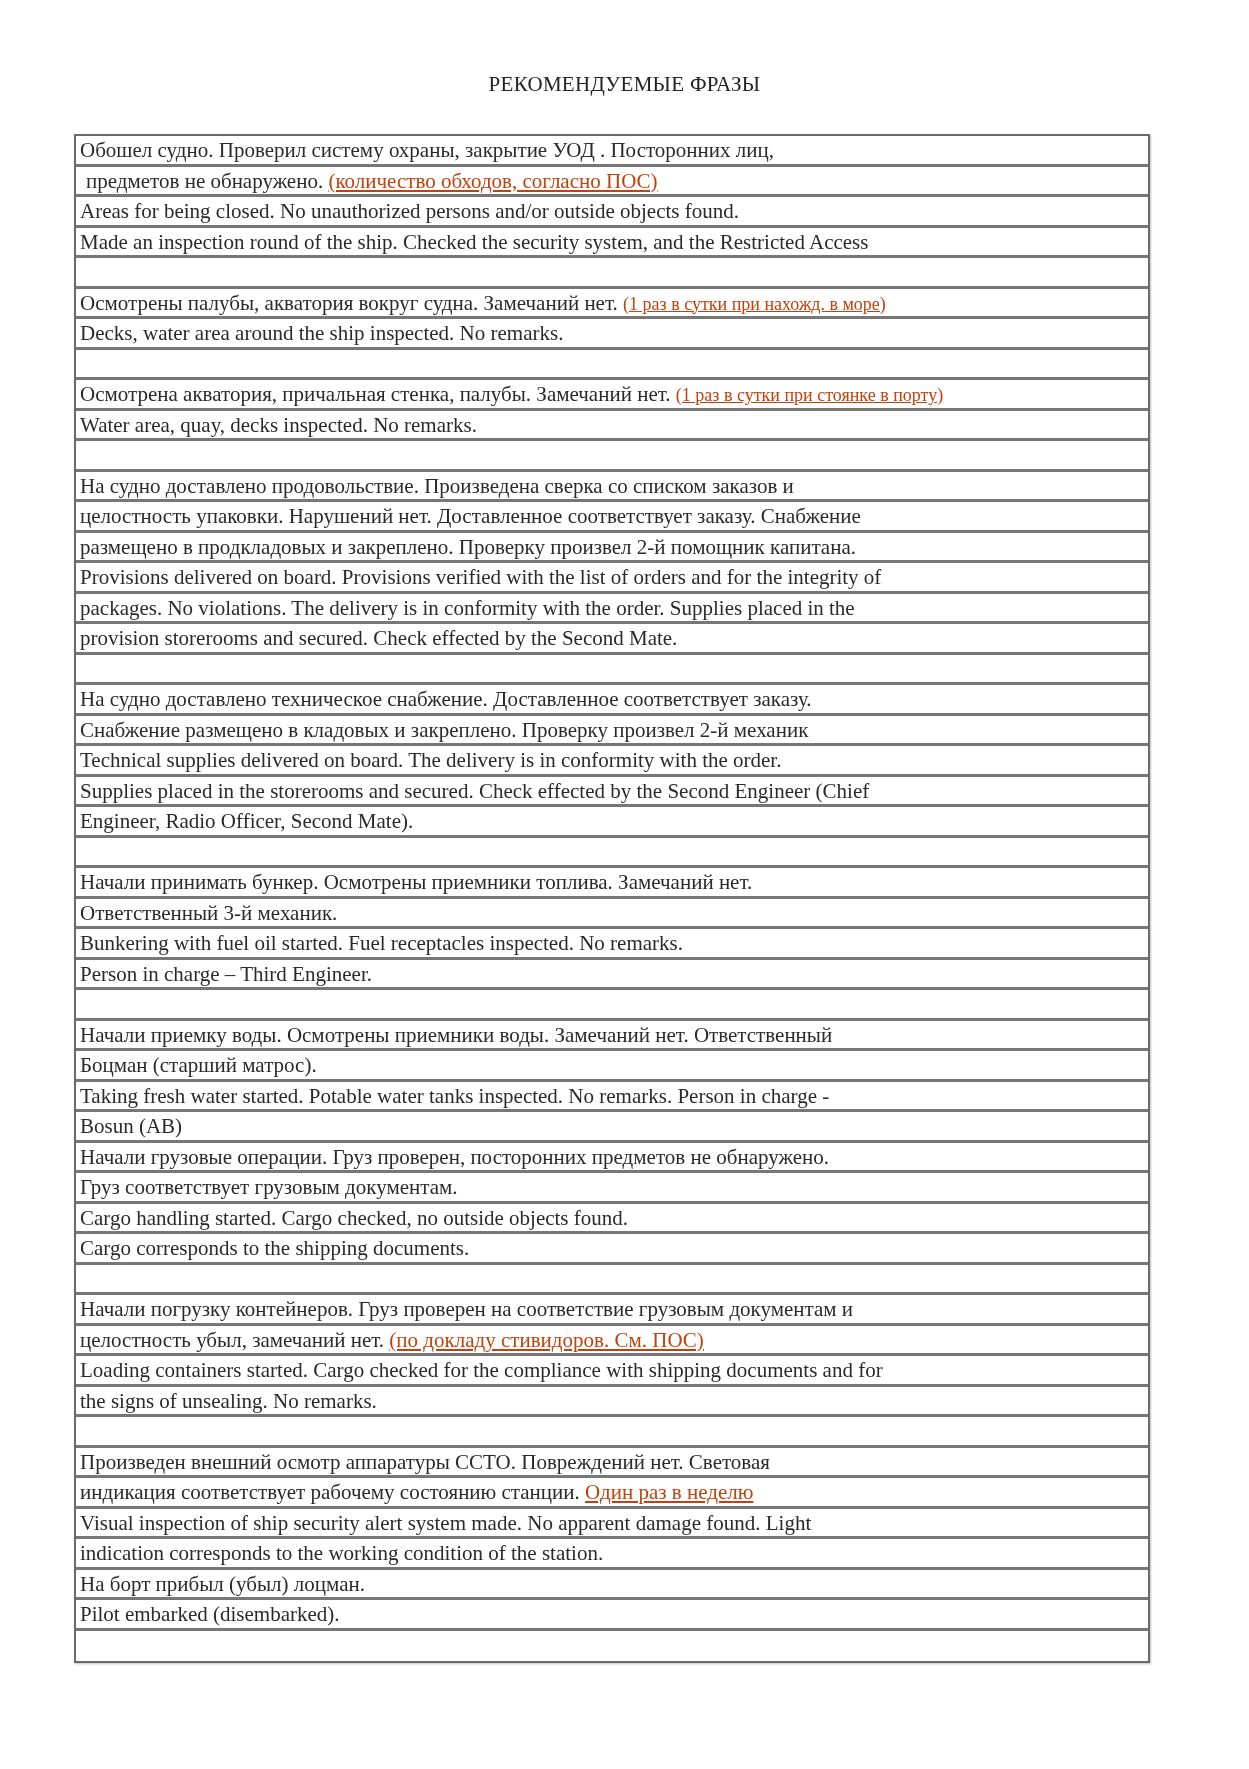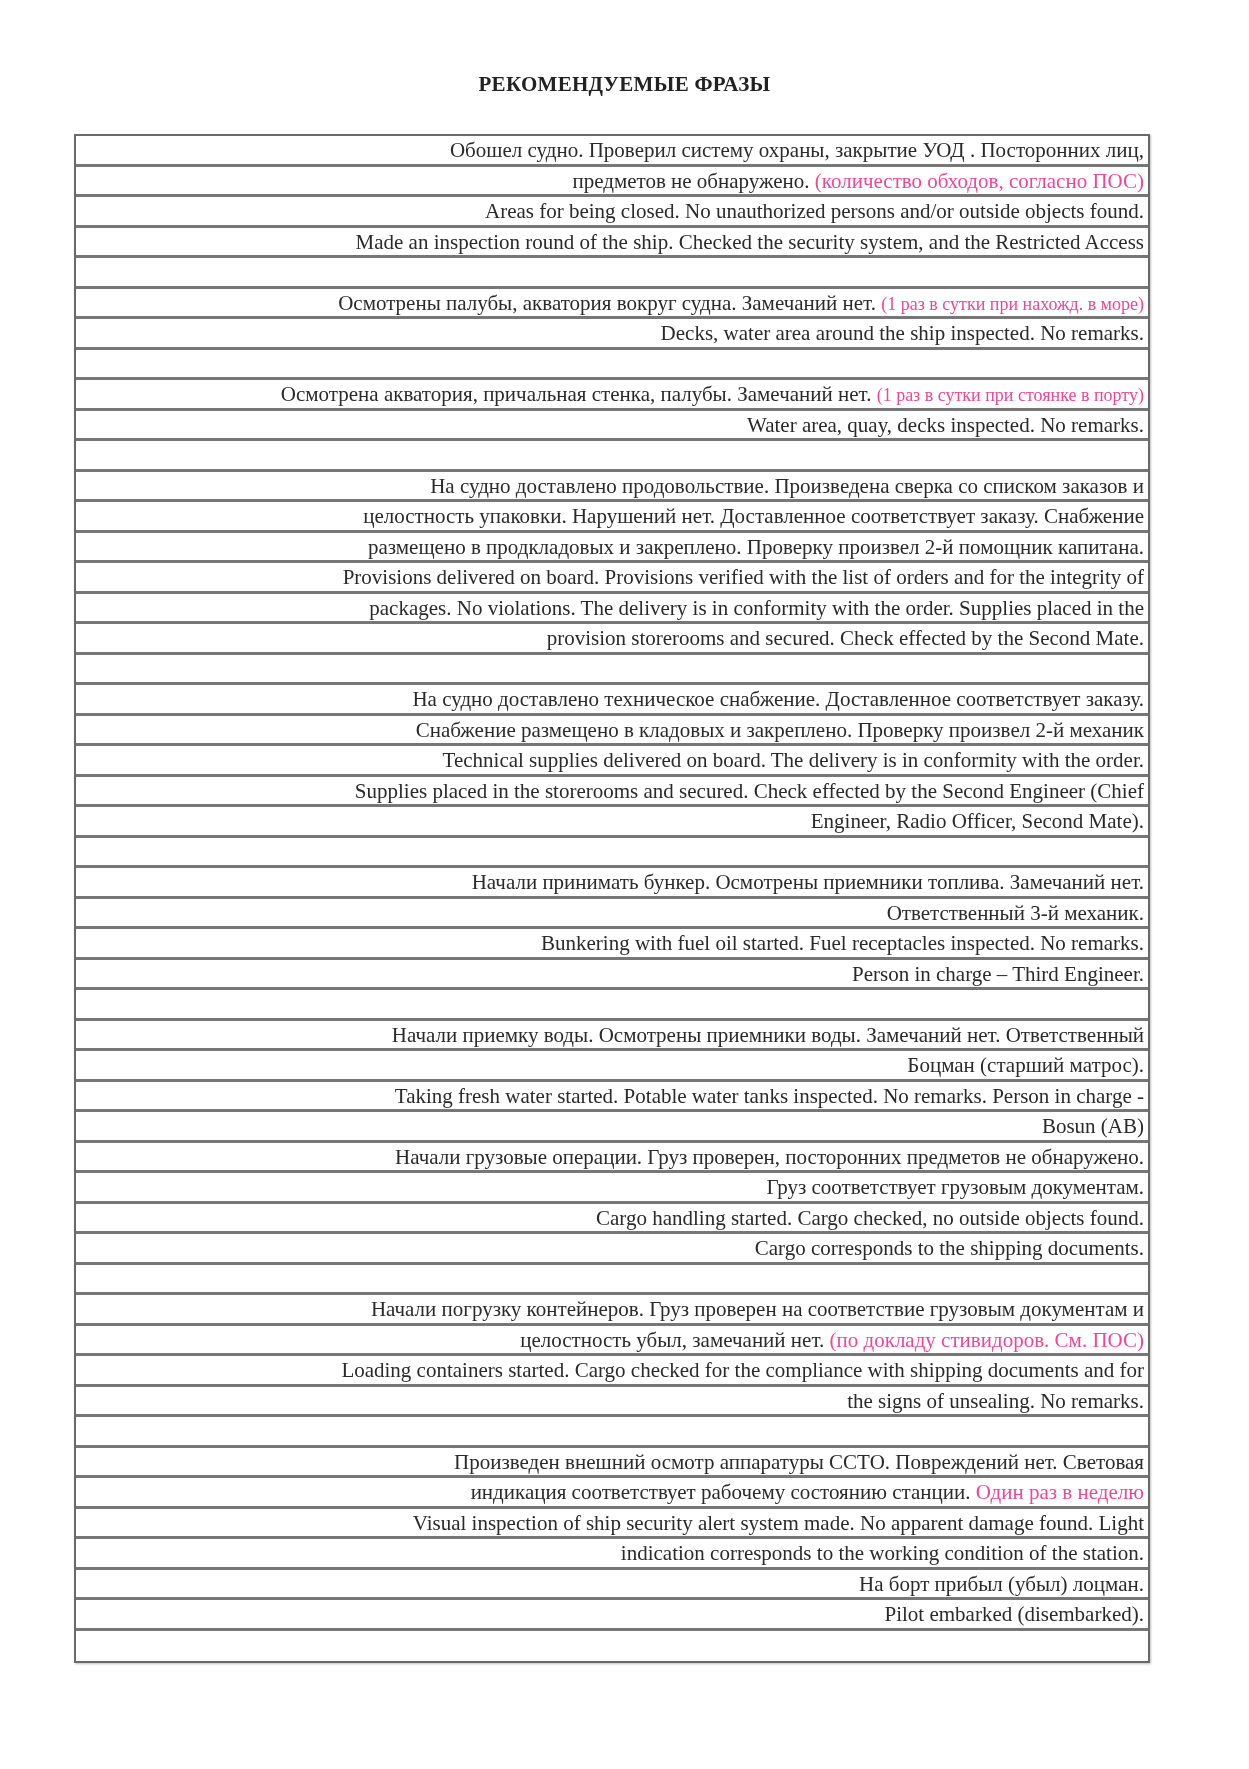--- a/index.html
+++ b/index.html
@@ -3,38 +3,38 @@
 <meta charset="utf-8">
 <style>
   html, body { margin: 0; padding: 0; background: #ffffff; }
   body {
     width: 1249px; height: 1769px; position: relative; overflow: hidden;
     font-family: "Liberation Serif", "DejaVu Serif", serif;
     color: #2a2a2a;
   }
   .title {
     position: absolute; left: 0; width: 1249px; top: 72px;
-    text-align: center; font-weight: bold; font-size: 21px; letter-spacing: 0.3px;
+    text-align: center; font-weight: normal; font-size: 21px; letter-spacing: 0.3px;
     color: #222;
   }
   .table {
     position: absolute; left: 74px; top: 134px; width: 1076px;
     border: 2px solid #6a6a6a; box-sizing: border-box;
     box-shadow: 1px 1px 2px rgba(0,0,0,0.25);
   }
   .row {
     height: 30.5px; box-sizing: border-box;
     border-bottom: 3px solid #777;
     padding: 0 4px;
     font-size: 21px; line-height: 28px;
-    white-space: nowrap; overflow: visible; text-align: right;
+    white-space: nowrap; overflow: visible;
   }
   .row:last-child { border-bottom: none; }
   .row.indent { padding-left: 10px; }
-  .note { color: #ec4899; }
+  .note { color: #c2410c; text-decoration: underline; }
   .note.small { font-size: 18px; }
 </style>
 </head>
 <body>
 
 <div class="title">РЕКОМЕНДУЕМЫЕ ФРАЗЫ</div>
 
 <div class="table" id="phrase-table">
     <div class="row"><span>Обошел судно. Проверил систему охраны, закрытие УОД . Посторонних лиц,</span><span class="note"></span></div>
     <div class="row indent"><span>предметов не обнаружено.  </span><span class="note">(количество обходов, согласно ПОС)</span></div>

